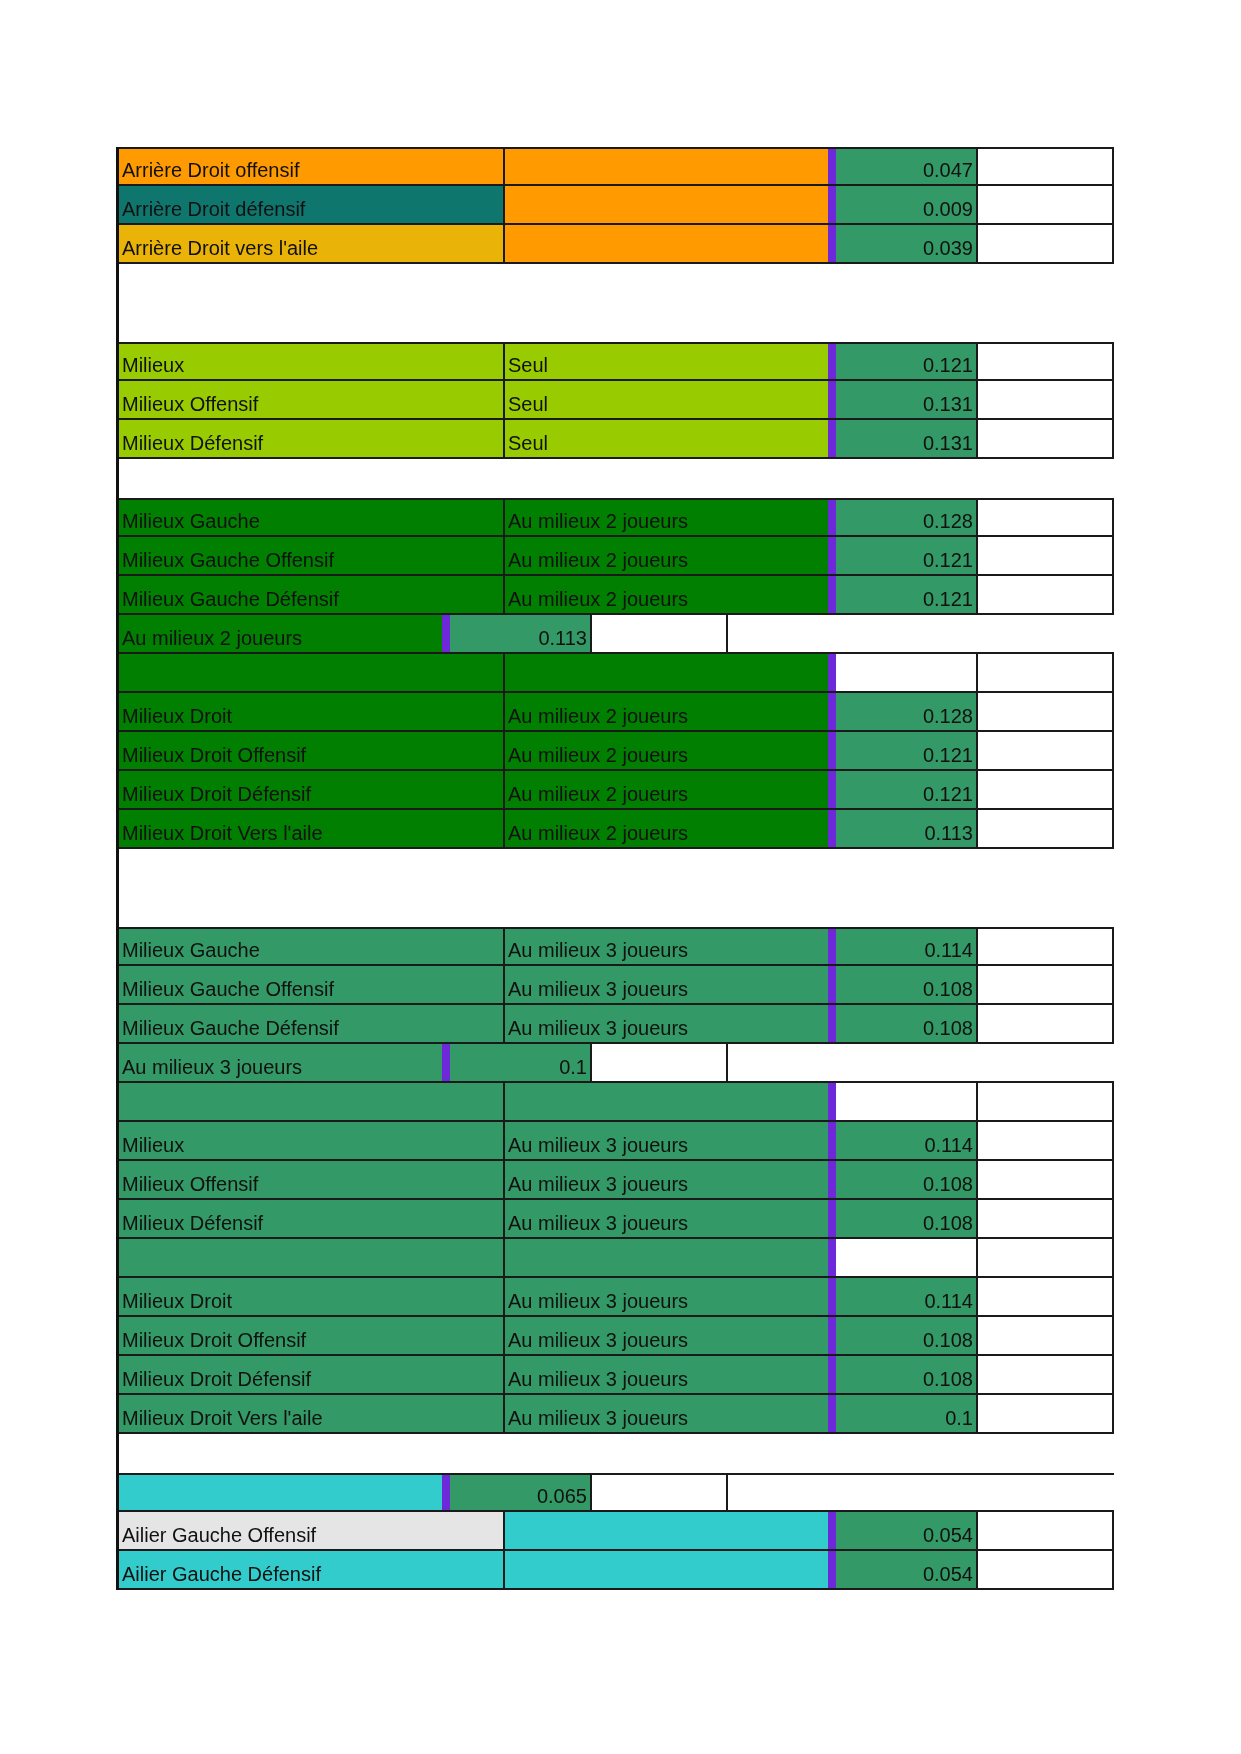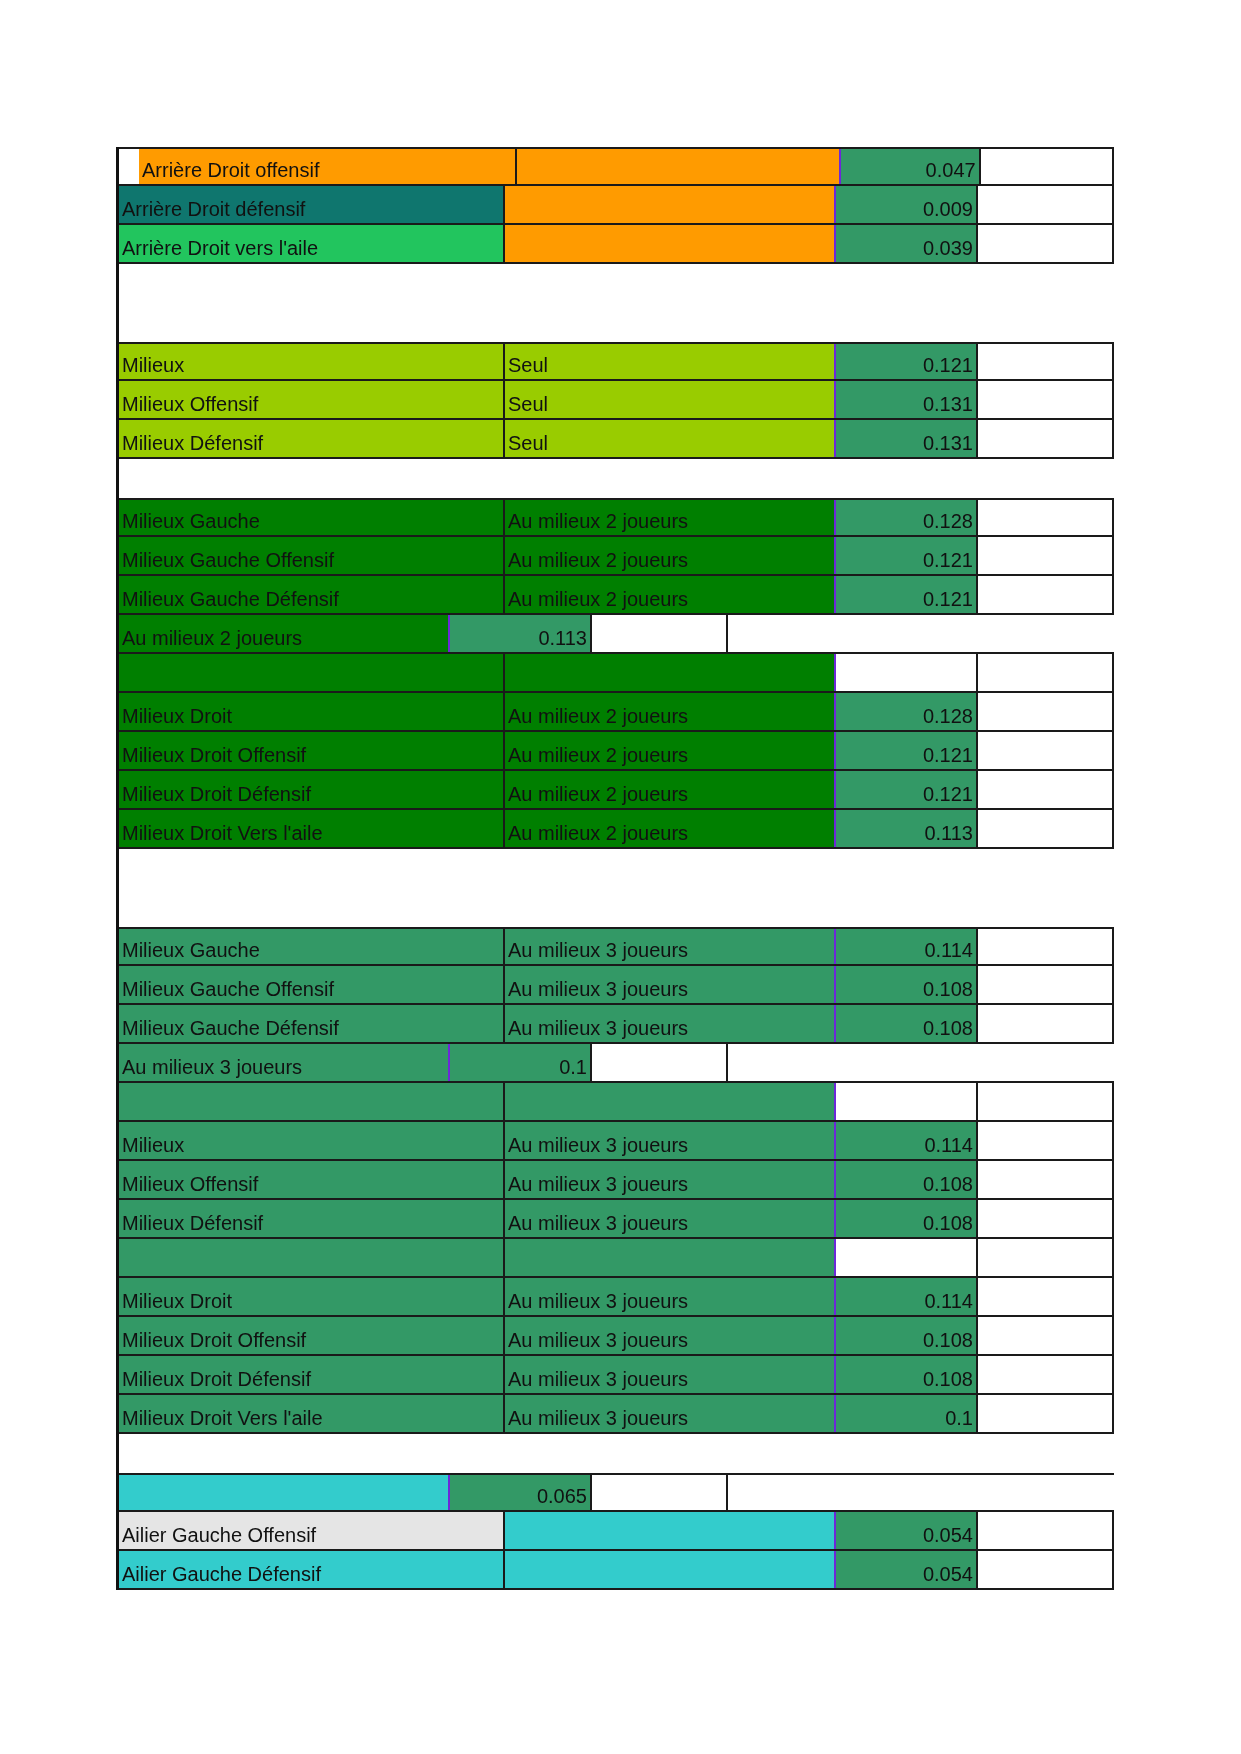--- a/index.html
+++ b/index.html
@@ -3,44 +3,44 @@
 <meta charset="utf-8">
 <style>
   html,body{margin:0;padding:0;background:#fff;}
   body{width:1241px;height:1754px;position:relative;overflow:hidden;font-family:"Liberation Sans",sans-serif;}
   .sheet{position:absolute;left:116px;top:147px;width:995px;border-left:3px solid #111;}
   .row{display:flex;height:39px;box-sizing:border-box;}
   .row.data{border-bottom:2px solid #1a1a1a;}
   .row.first{border-top:2px solid #1a1a1a;}
   .cell{box-sizing:border-box;height:100%;font-size:20px;color:#111;display:flex;align-items:flex-end;padding:0 3px 2px 3px;white-space:nowrap;}
   .c1{width:386px;border-right:2px solid #1a1a1a;}
-  .c2{width:331px;border-right:2px solid #6d28d9;}
+  .c2{width:331px;border-right:8px solid #6d28d9;}
   .c3{width:142px;justify-content:flex-end;border-right:2px solid #1a1a1a;}
   .c4{width:136px;background:#fff;border-right:2px solid #1a1a1a;}
   .spacer{height:39px;}
 </style>
 </head>
 <body>
 
 <div class="sheet" id="sheet">
     <div>
       <div class="row data first">
-        <div class="cell c1" style="background: rgb(255, 155, 0); margin-left: 20px;">Arrière Droit offensif</div>
+        <div class="cell c1" style="background: rgb(255, 155, 0);">Arrière Droit offensif</div>
         <div class="cell c2" style="background: rgb(255, 155, 0);"></div>
         <div class="cell c3" style="background: rgb(51, 153, 102);">0.047</div>
         <div class="cell c4"></div>
       </div>
       <div class="row data">
         <div class="cell c1" style="background: #0f766e;">Arrière Droit défensif</div>
         <div class="cell c2" style="background: rgb(255, 155, 0);"></div>
         <div class="cell c3" style="background: rgb(51, 153, 102);">0.009</div>
         <div class="cell c4"></div>
       </div>
       <div class="row data">
-        <div class="cell c1" style="background: #22c55e; text-align: right;">Arrière Droit vers l'aile</div>
+        <div class="cell c1" style="background: #eab308; text-align: right;">Arrière Droit vers l'aile</div>
         <div class="cell c2" style="background: rgb(255, 155, 0);"></div>
         <div class="cell c3" style="background: rgb(51, 153, 102);">0.039</div>
         <div class="cell c4"></div>
       </div>
     </div>
     <div class="spacer"></div>
     <div class="spacer"></div>
     <div>
       <div class="row data first">
         <div class="cell c1" style="background: rgb(153, 204, 0);">Milieux</div>

